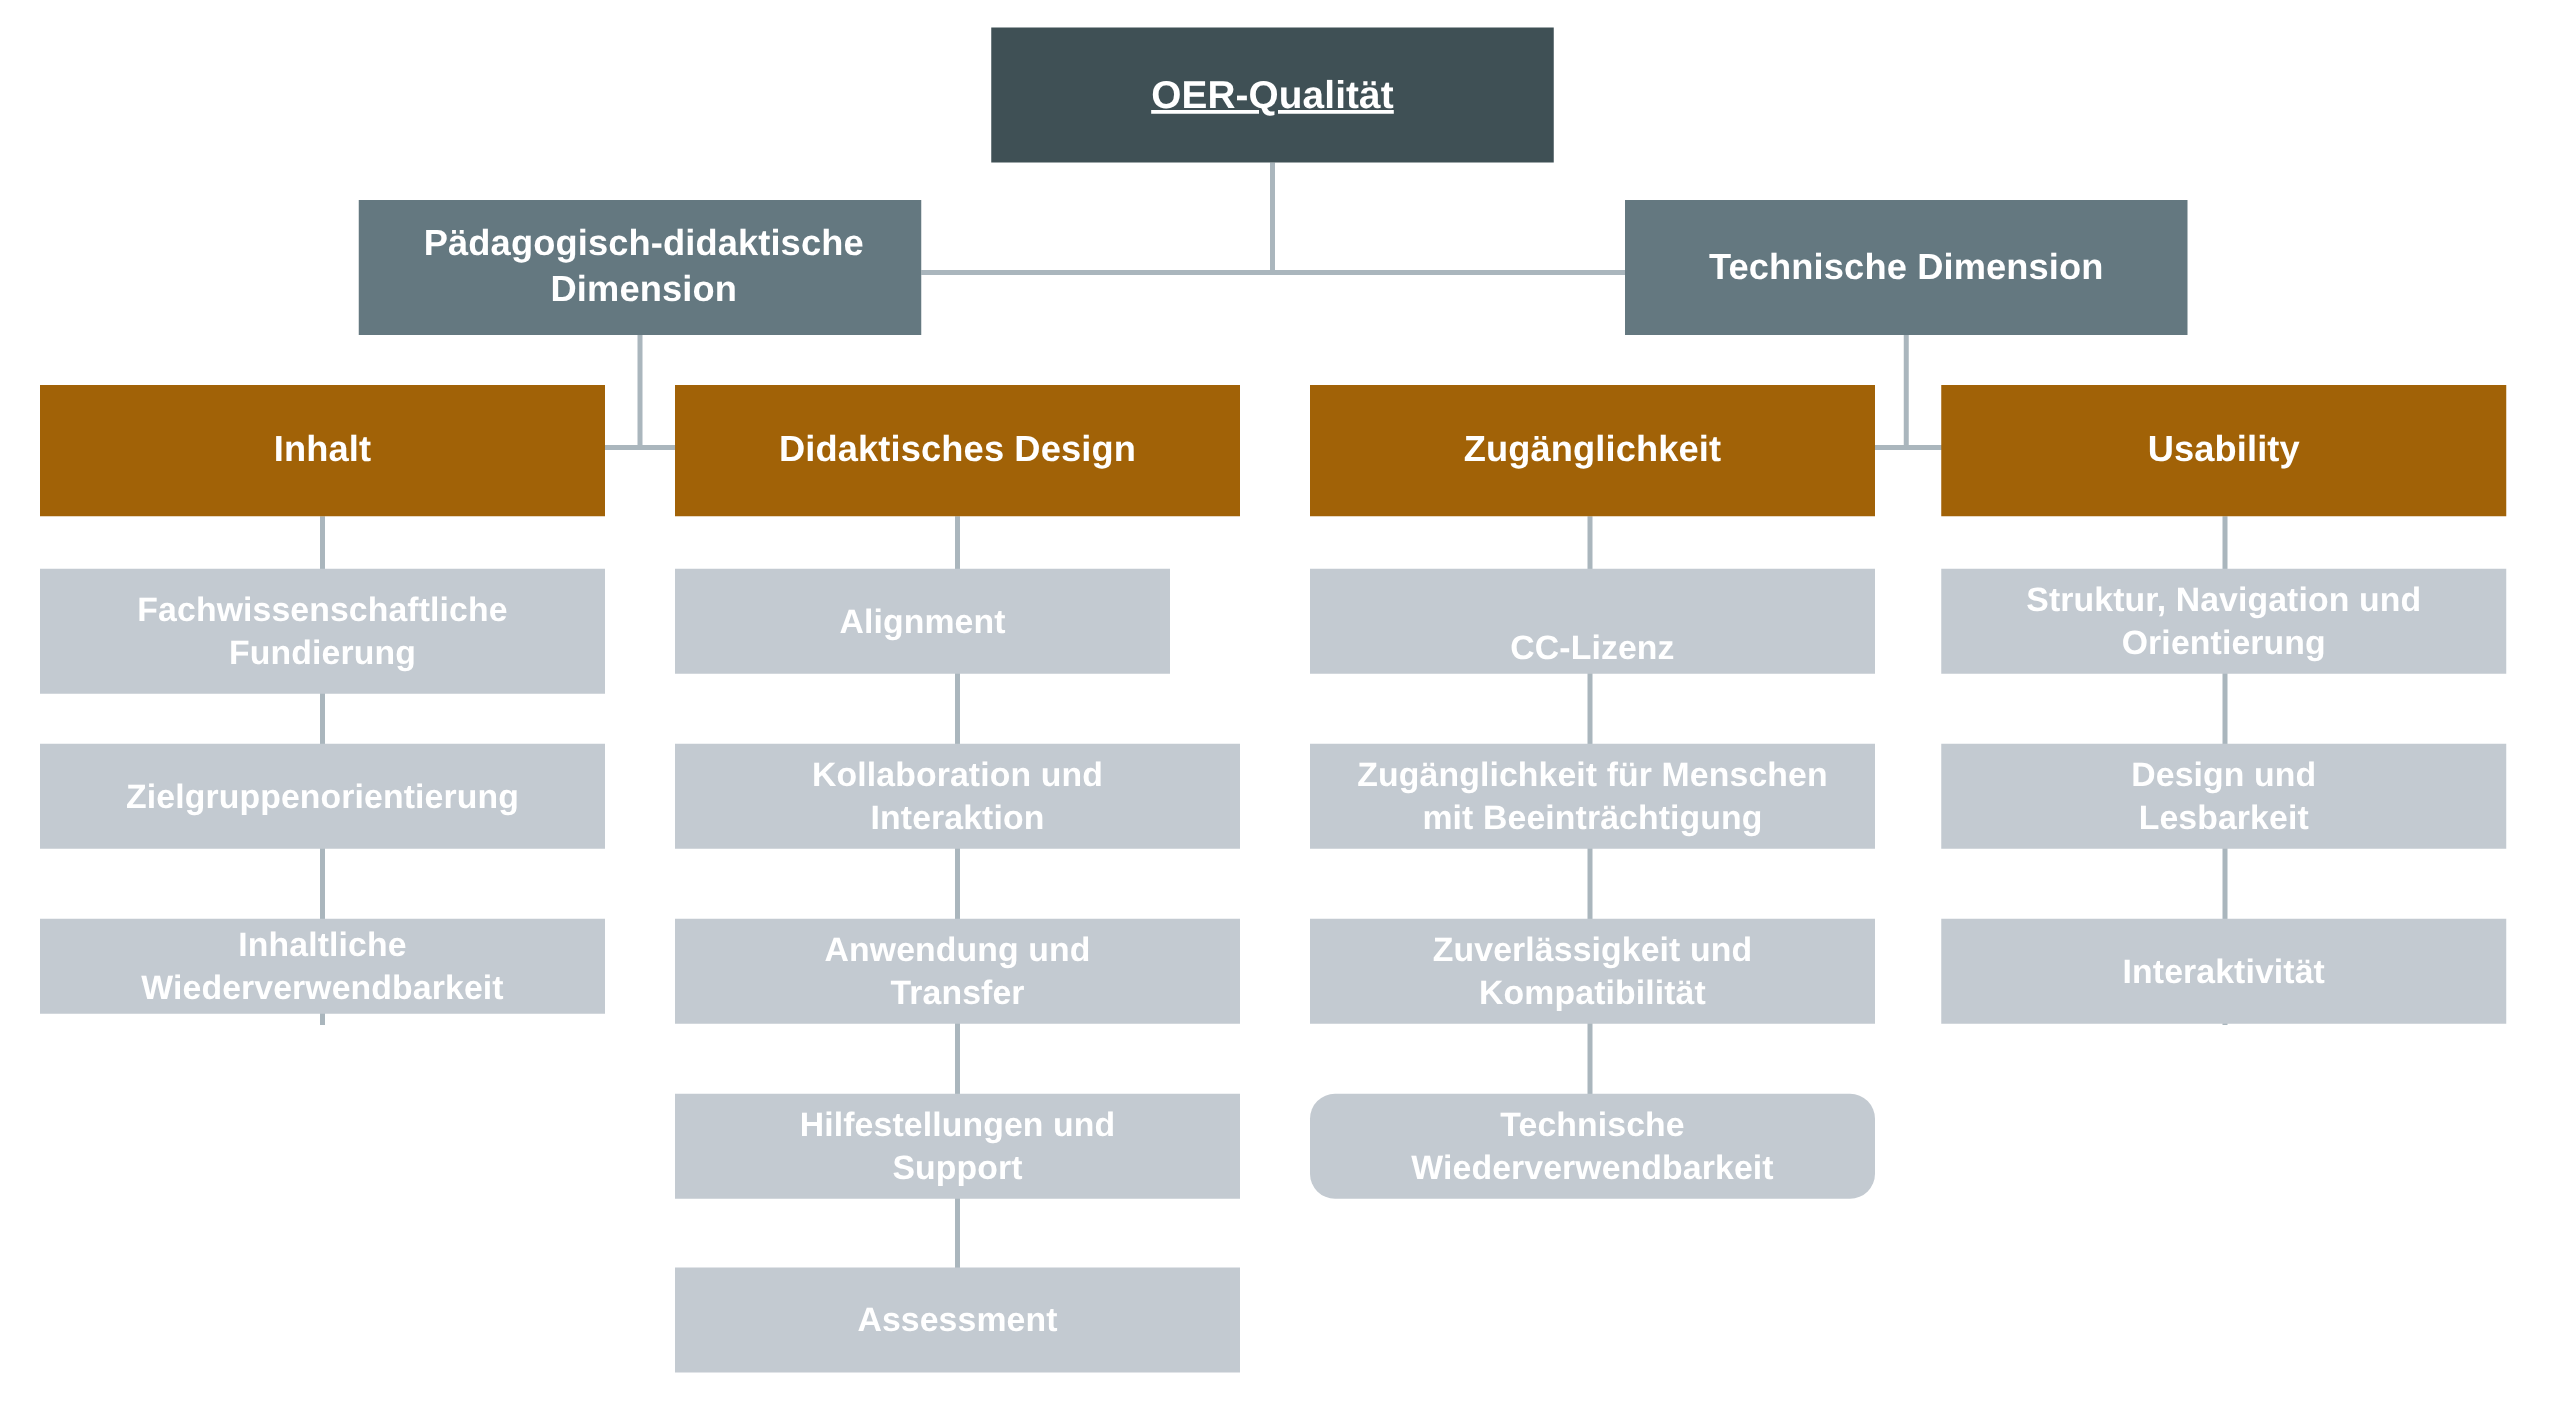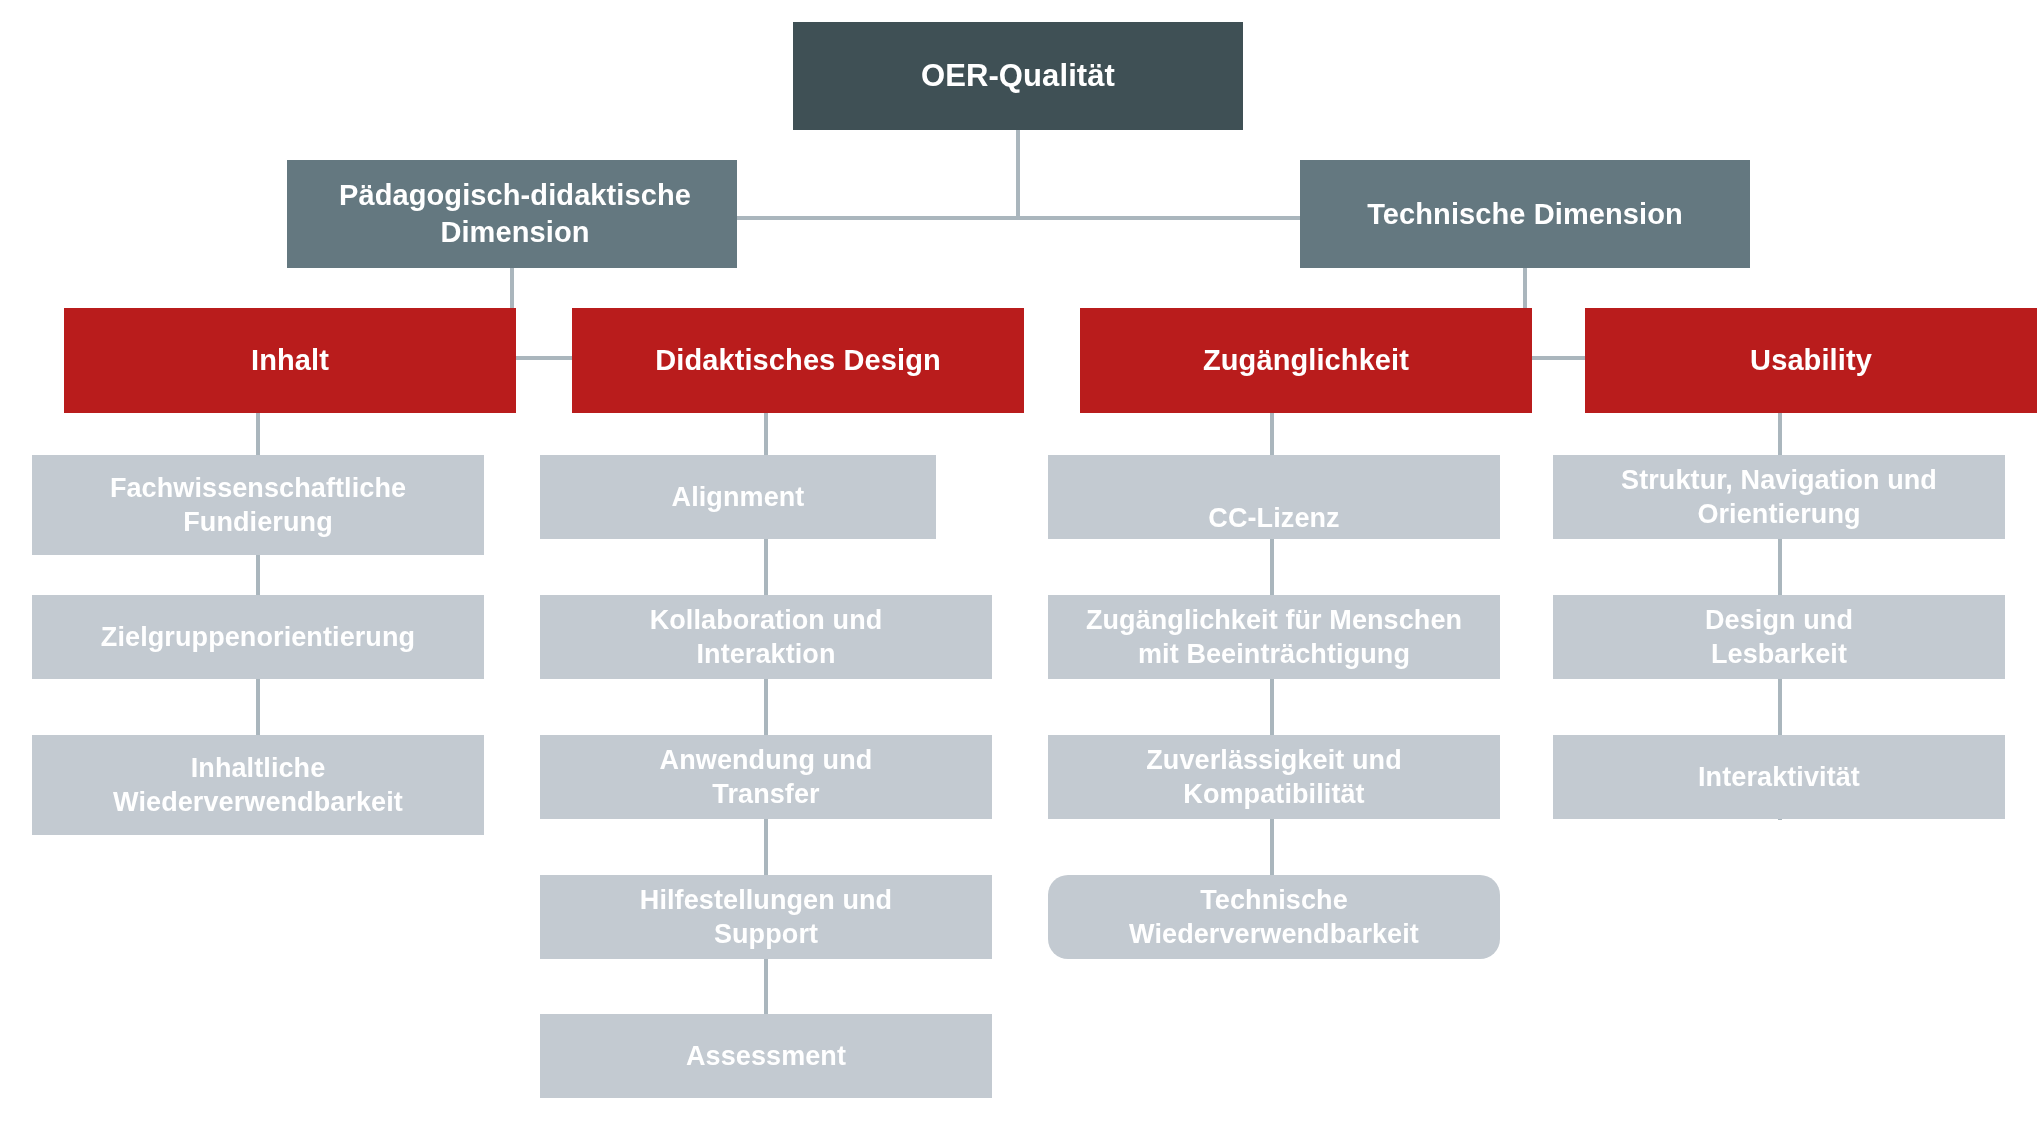--- a/index.html
+++ b/index.html
@@ -27,21 +27,21 @@
     text-align: center;
     color: #ffffff;
     font-weight: bold;
     line-height: 1.26;
     padding: 4px 10px;
     z-index: 3;
     letter-spacing: 0.1px;
   }
   .lvl1 { background: #3f5055; font-size: 31px; }
   .lvl2 { background: #647880; font-size: 29px; }
-  .lvl3 { background: #b91c1c; font-size: 29px; margin-left: 32px; }
+  .lvl3 { background: #a16207; font-size: 29px; }
   .lvl4 { background: #c3cad1; font-size: 27px; }
 
   .node .label {
     display: block;
     width: 100%;
     white-space: pre-line;
   }
 
   .conn {
     position: absolute;
@@ -69,21 +69,21 @@
   <div class="conn" style="left:1778px; top:356px; width:4px; height:4px;"></div>
 
   <div class="conn" style="left:256px; top:413px; width:4px; height:407px;"></div>
 
   <div class="conn" style="left:764px; top:413px; width:4px; height:631px;"></div>
 
   <div class="conn" style="left:1270px; top:413px; width:4px; height:519px;"></div>
 
   <div class="conn" style="left:1778px; top:413px; width:4px; height:407px;"></div>
 
-  <div class="node lvl1" style="left:793px; top:22px; width:450px; height:108px;">
+  <div class="node lvl1" style="left:793px; top:22px; width:450px; height:108px;text-decoration:underline;">
     <span class="label">OER-Qualität</span>
   </div>
 
   <div class="node lvl2" style="left:287px; top:160px; width:450px; height:108px;padding-left:16px;">
     <span class="label">Pädagogisch-didaktische
 Dimension</span>
   </div>
   <div class="node lvl2" style="left:1300px; top:160px; width:450px; height:108px;">
     <span class="label">Technische Dimension</span>
   </div>
@@ -101,21 +101,21 @@
     <span class="label">Usability</span>
   </div>
 
   <div class="node lvl4" style="left:32px; top:455px; width:452px; height:100px;">
     <span class="label">Fachwissenschaftliche
 Fundierung</span>
   </div>
   <div class="node lvl4" style="left:32px; top:595px; width:452px; height:84px;">
     <span class="label">Zielgruppenorientierung</span>
   </div>
-  <div class="node lvl4" style="left:32px; top:735px; width:452px; height:100px;">
+  <div class="node lvl4" style="left:32px; top:735px; width:452px; height:76px;">
     <span class="label">Inhaltliche
 Wiederverwendbarkeit</span>
   </div>
 
   <div class="node lvl4" style="left:540px; top:455px; width:396px; height:84px;">
     <span class="label">Alignment</span>
   </div>
   <div class="node lvl4" style="left:540px; top:595px; width:452px; height:84px;">
     <span class="label">Kollaboration und
 Interaktion</span>

